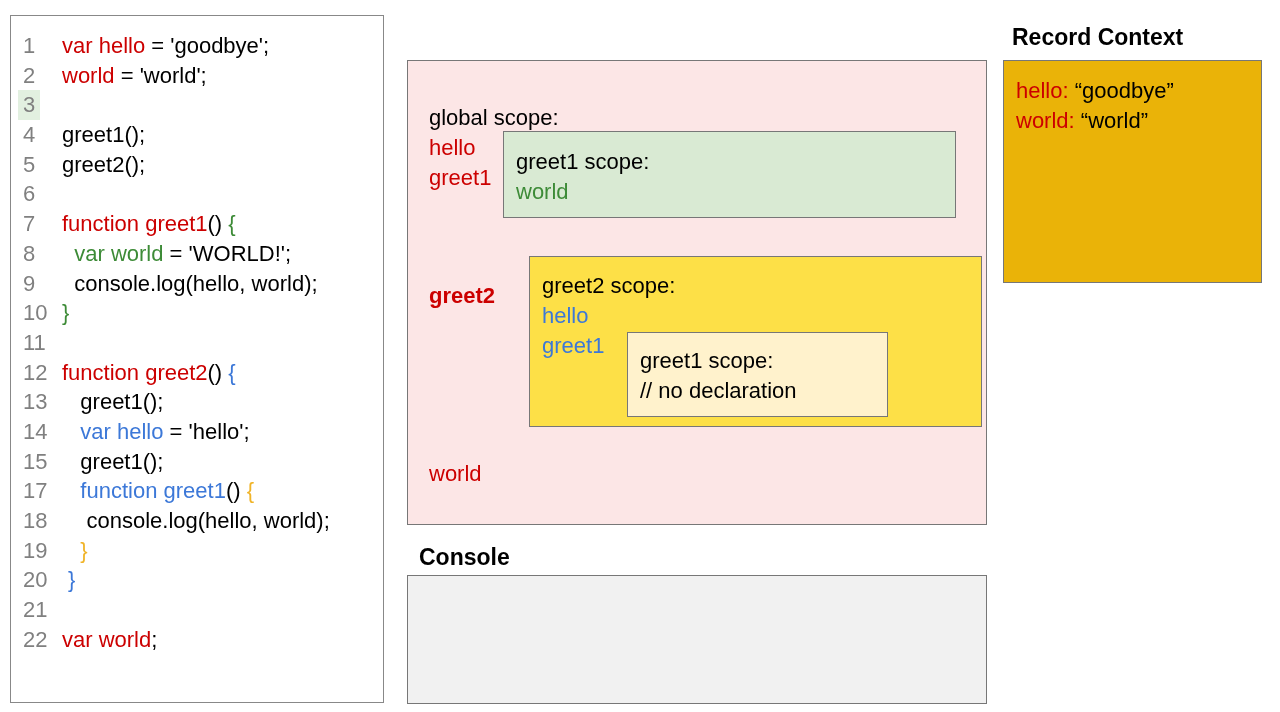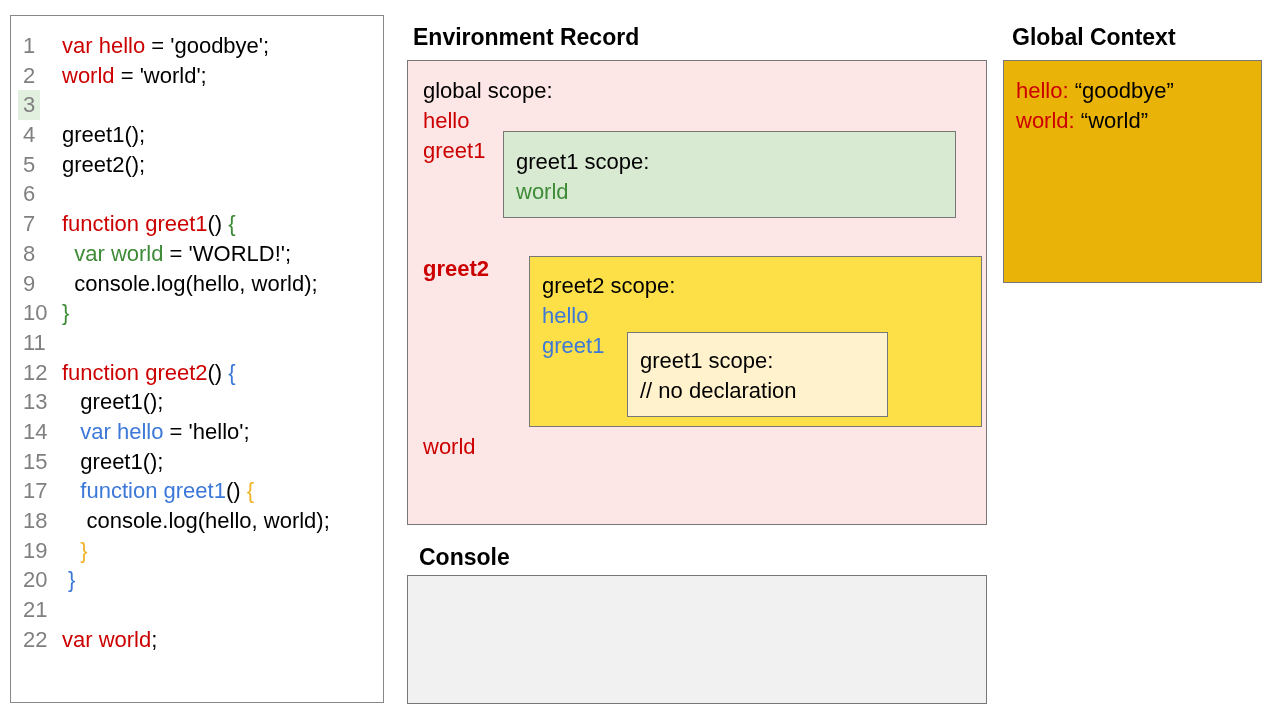--- a/index.html
+++ b/index.html
@@ -66,21 +66,21 @@
   
   .global-scope-box {
     position: absolute;
     left: 407px; top: 60px;
     width: 580px; height: 465px;
     background: #fce6e6;
     border: 1px solid #777777;
     font-size: 22px;
     line-height: 30px;
   }
-  .gs-item { position: absolute; left: 15px; }
+  .gs-item { position: absolute; left: 21px; margin-top: 27px; }
   .gs-label  { top: 15px;  color: #000000; }
   .gs-hello  { top: 45px;  }
   .gs-greet1 { top: 75px;  }
   .gs-greet2 { top: 193px; font-weight: bold; }
   .gs-world  { top: 371px; }
 
   .greet1-scope-box {
     position: absolute;
     left: 95px; top: 70px;
     width: 453px; height: 87px;
@@ -155,21 +155,20 @@
         <div class="code-line"><span class="num"><span>15</span></span><span class="code-text"><span class="c-black">   greet1();</span></span></div>
         <div class="code-line"><span class="num"><span>17</span></span><span class="code-text"><span class="c-blue">   function greet1</span><span class="c-black">() </span><span class="c-yellow">{</span></span></div>
         <div class="code-line"><span class="num"><span>18</span></span><span class="code-text"><span class="c-black">    console.log(hello, world);</span></span></div>
         <div class="code-line"><span class="num"><span>19</span></span><span class="code-text"><span class="c-yellow">   }</span></span></div>
         <div class="code-line"><span class="num"><span>20</span></span><span class="code-text"><span class="c-blue"> }</span></span></div>
         <div class="code-line"><span class="num"><span>21</span></span><span class="code-text"></span></div>
         <div class="code-line"><span class="num"><span>22</span></span><span class="code-text"><span class="c-red">var world</span><span class="c-black">;</span></span></div>
       </div>
   </div>
 
-  <div class="section-title title-env">Environment Record</div>
 
   <div class="global-scope-box">
     <div class="gs-item gs-label">global scope:</div>
     <div class="gs-item gs-hello c-red">hello</div>
     <div class="gs-item gs-greet1 c-red">greet1</div>
     <div class="gs-item gs-greet2 c-red">greet2</div>
     <div class="gs-item gs-world c-red">world</div>
 
     <div class="greet1-scope-box">
       <div>greet1 scope:</div>
@@ -181,21 +180,21 @@
       <div class="c-blue">hello</div>
       <div class="c-blue">greet1</div>
 
       <div class="inner-greet1-scope-box">
         <div>greet1 scope:</div>
         <div>// no declaration</div>
       </div>
     </div>
   </div>
 
-  <div class="section-title title-context">Global Context</div>
+  <div class="section-title title-context">Record Context</div>
   <div class="global-context-box">
     <div id="gc-entries">
         <div><span class="c-red">hello:</span><span> “goodbye”</span></div>
         <div><span class="c-red">world:</span><span> “world”</span></div>
       </div>
   </div>
 
   <div class="section-title title-console">Console</div>
   <div class="console-box"></div>
 

